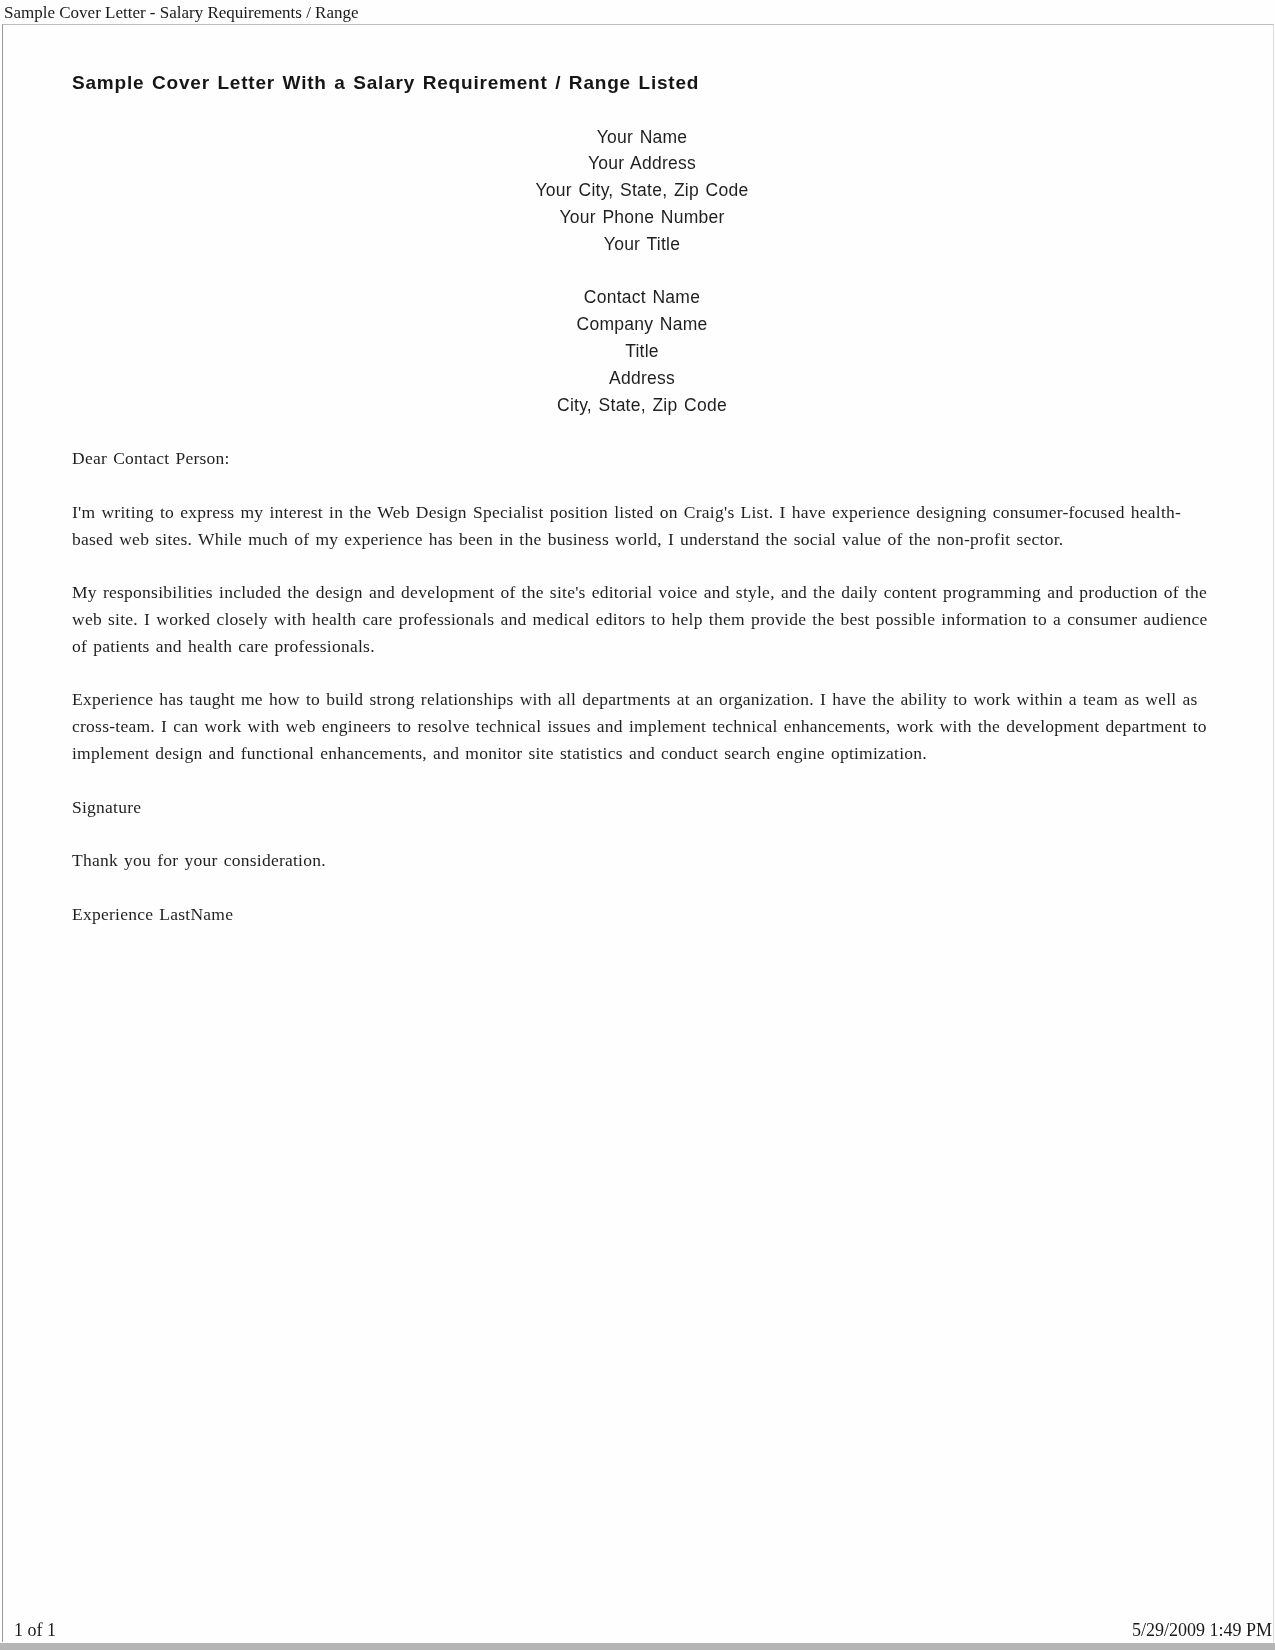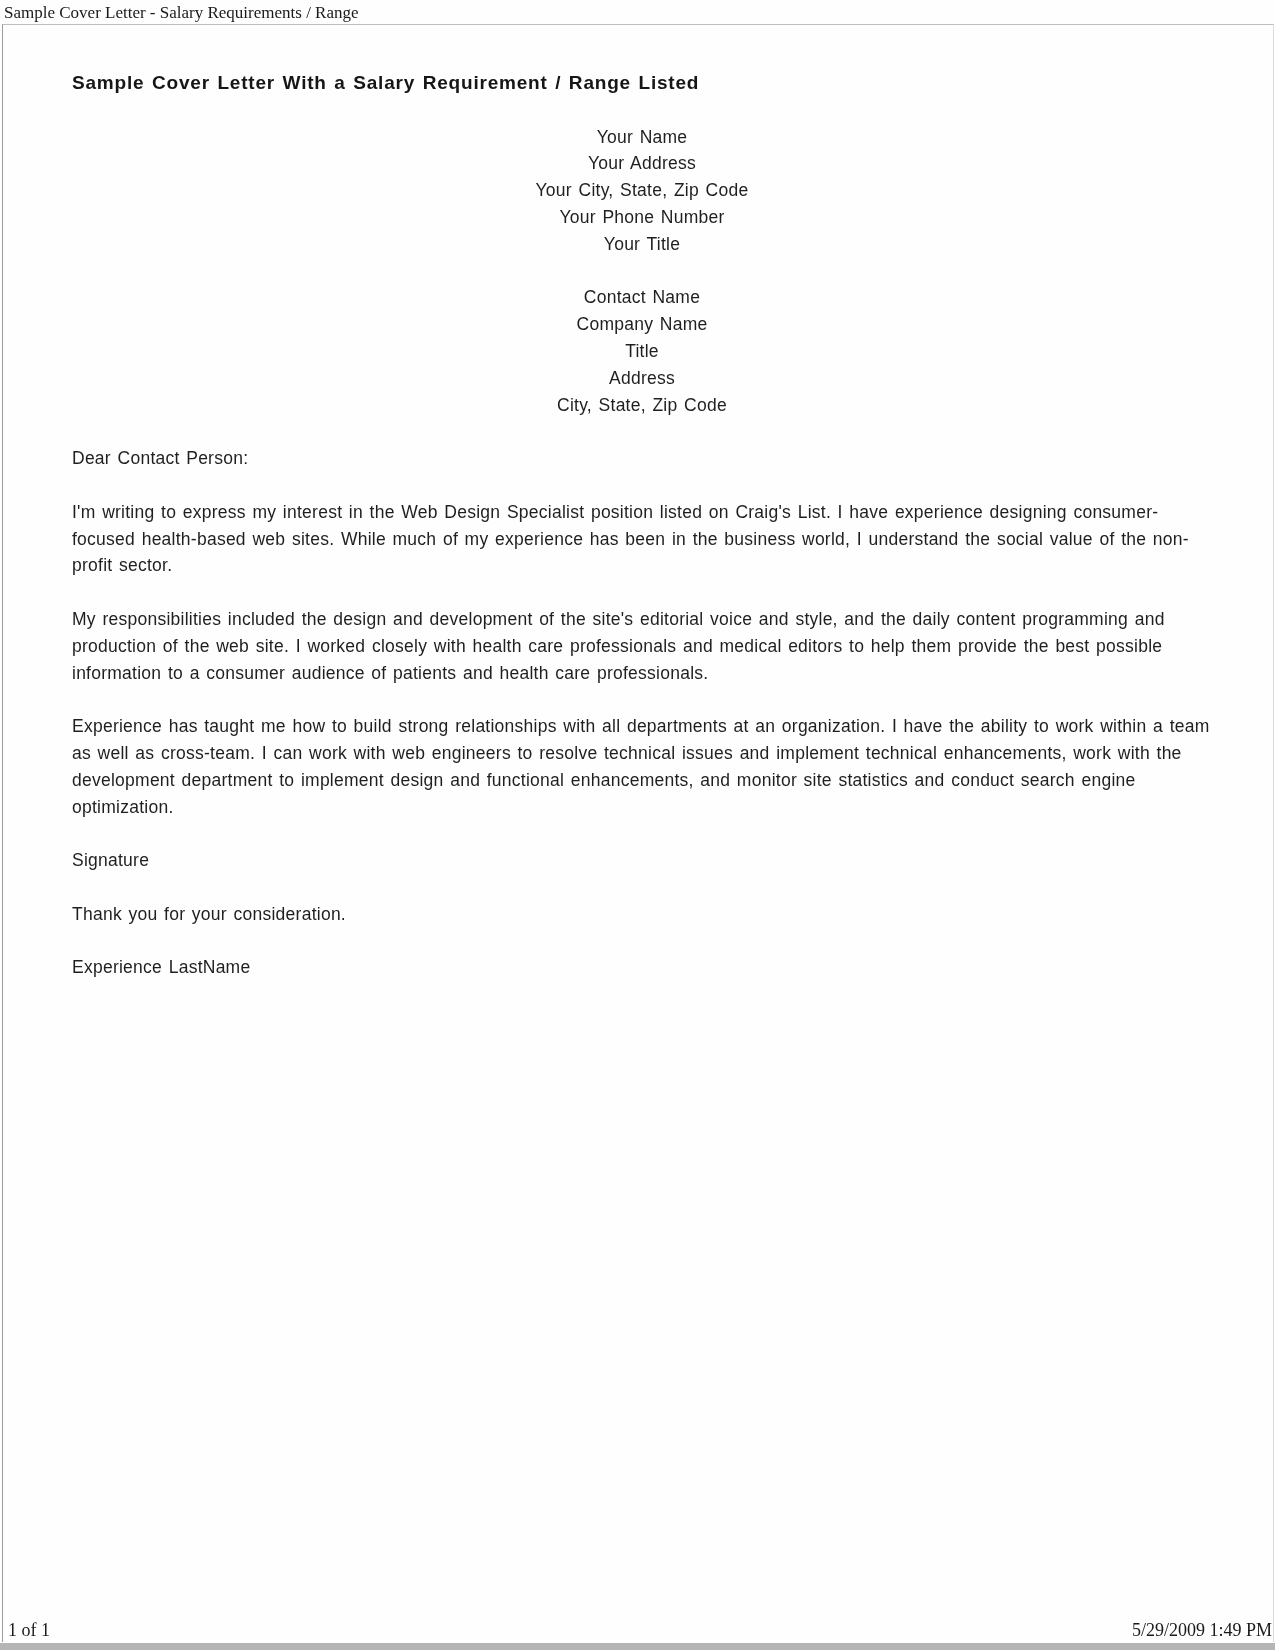--- a/index.html
+++ b/index.html
@@ -61,21 +61,21 @@
   
   .print-footer {
     position: absolute;
     left: 0;
     right: 0;
     bottom: 7px;
     height: 28px;
     display: flex;
     justify-content: space-between;
     align-items: flex-end;
-    padding: 0 3px 2px 8px;
+    padding: 0 3px 2px 14px;
     font-family: "Liberation Serif", serif;
     font-size: 18px;
     color: #1a1a1a;
     box-sizing: border-box;
   }
   
   .letter {
     position: absolute;
     top: 70px;
     left: 72px;
@@ -93,20 +93,21 @@
     margin: 0 0 26.8px 0;
     line-height: 26.8px;
     color: #161616;
   }
   .block {
     margin: 0 0 26.8px 0;
     text-align: center;
   }
   .block p, .para {
     margin: 0;
+    font-family: Liberation Serif, serif;
   }
   .para {
     margin-bottom: 26.8px;
   }
   .line { display: block; }
 </style>
 </head>
 <body>
 
 <div class="page">

